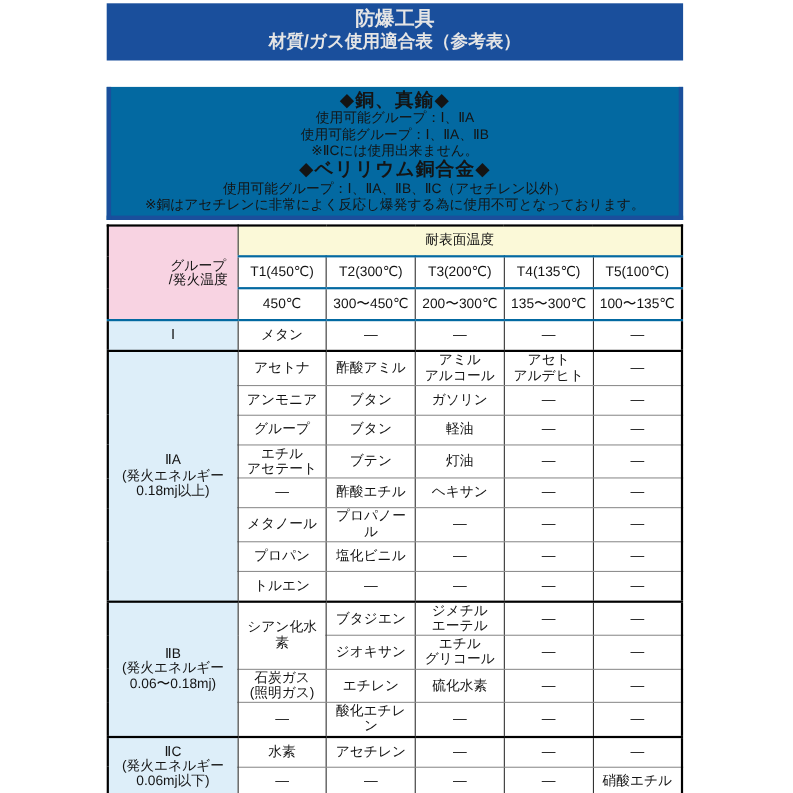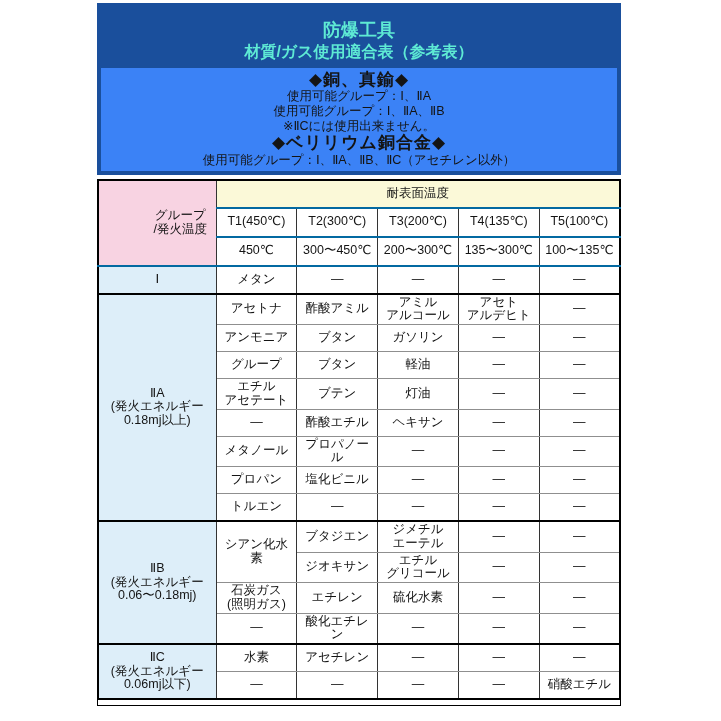--- a/index.html
+++ b/index.html
@@ -5,30 +5,30 @@
   html,body{margin:0;padding:0;}
   body{
     width:721px;height:721px;position:relative;background:#ffffff;
     font-family:"Liberation Sans","DejaVu Sans",sans-serif;color:#141414;
     overflow:hidden;
   }
   .sheet{position:absolute;left:97px;top:3px;width:524px;}
 
   
   .titlebar{
-    background:#1a4f9c;color:#5eead4;text-align:center;
-    padding:16px 0 6px;font-weight:bold;
+    background:#1a4f9c;color:#e5e5e5;text-align:center;
+    padding:3px 0 6px;font-weight:bold;
   }
   .titlebar .l1{font-size:18px;line-height:1.25;}
   .titlebar .l2{font-size:16px;line-height:1.25;}
 
   
   .infobox{
-    border:4px solid #1a4f9c;border-top:none;background:#3b82f6;
-    text-align:center;padding:2px 0 3px;
+    border:4px solid #1a4f9c;border-top:none;background:#0369a1;
+    text-align:center;padding:2px 0 3px;margin-top:24px;
   }
   .mat-title{font-size:17px;font-weight:bold;line-height:1.15;letter-spacing:1px;}
   .mat-line{font-size:12.5px;line-height:1.18;}
 
   .gap{height:4px;}
 
   
   table{
     border-collapse:collapse;width:524px;table-layout:fixed;
     border:2px solid #000;
@@ -64,20 +64,21 @@
     <div class="l2">材質/ガス使用適合表（参考表）</div>
   </div>
 
   <div class="infobox">
     <div class="mat-title">◆銅、真鍮◆</div>
     <div class="mat-line">使用可能グループ：Ⅰ、ⅡA</div>
     <div class="mat-line">使用可能グループ：Ⅰ、ⅡA、ⅡB</div>
     <div class="mat-line">※ⅡCには使用出来ません。</div>
     <div class="mat-title">◆ベリリウム銅合金◆</div>
     <div class="mat-line">使用可能グループ：Ⅰ、ⅡA、ⅡB、ⅡC（アセチレン以外）</div>
+    <div class="mat-line">※銅はアセチレンに非常によく反応し爆発する為に使用不可となっております。</div>
   </div>
 
   <div class="gap"></div>
 
   <table>
     <colgroup>
       <col style="width:118px">
       <col>
         <col>
         <col>

